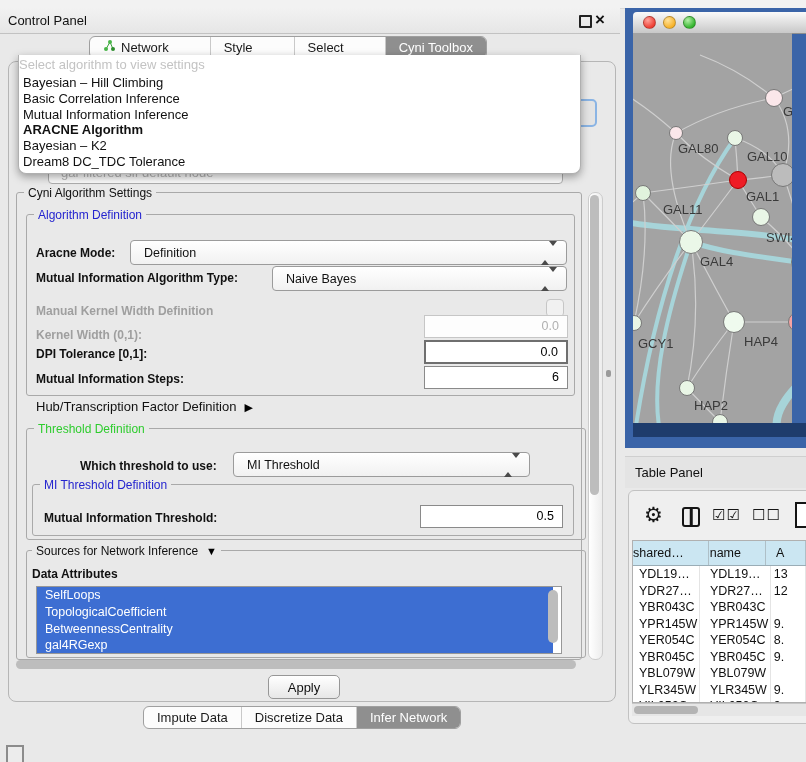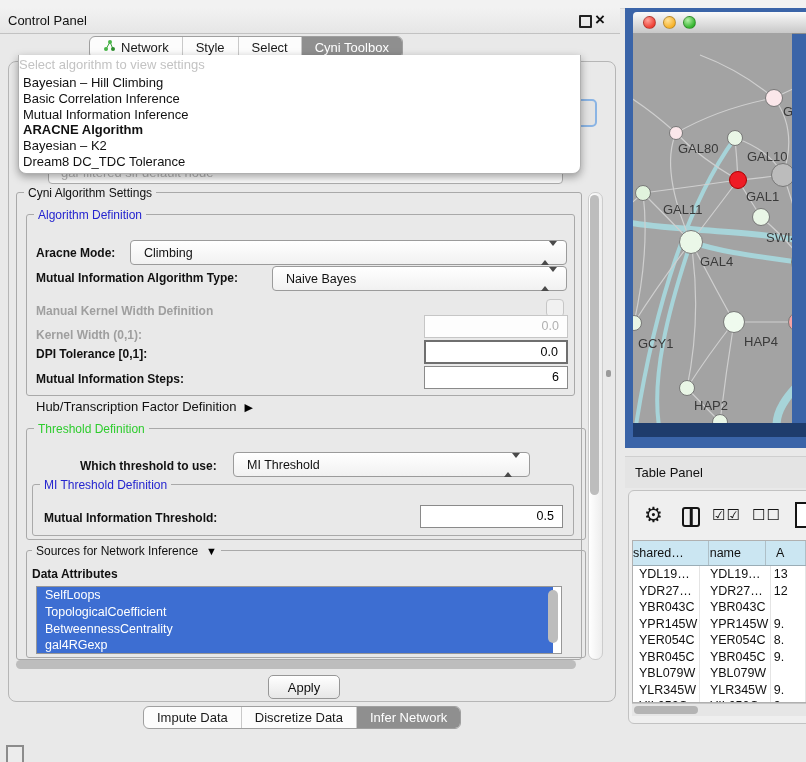--- a/index.html
+++ b/index.html
@@ -88,21 +88,21 @@
 <div class="screen">
 
   <div class="abs topstrip"></div>
 
   <div class="abs cp-titlebar">
     <span class="cp-title">Control Panel</span>
     <span class="float-ic"></span>
     <span class="close-ic">×</span>
   </div>
 
-  <div class="abs seg-tabs" style="left:89px;top:36px;">
+  <div class="abs seg-tabs" style="left:89px;top:36px;gap:28px;">
     <div class="seg">
       <span class="net-tab-ic">
         <svg width="13" height="12" viewBox="0 0 13 12">
             <line x1="3" y1="9" x2="7" y2="2" stroke="#3aa13a" stroke-width="1"></line>
             <line x1="7" y1="2" x2="10" y2="9" stroke="#3aa13a" stroke-width="1"></line>
             <circle cx="3" cy="9" r="2" fill="#49b649"></circle>
             <circle cx="7" cy="2" r="2" fill="#49b649"></circle>
             <circle cx="10" cy="9" r="2" fill="#2f8f2f"></circle>
           </svg>
       </span>
@@ -137,21 +137,21 @@
   </div>
 
   <div class="abs grp" style="left:16px;top:192px;width:564px;height:466px;"></div>
   <span class="grp-lab" style="left:24px;top:186px;">Cyni Algorithm Settings</span>
 
   <div class="abs grp" style="left:26px;top:214px;width:547px;height:180px;"></div>
   <span class="grp-lab blue" style="left:34px;top:208px;">Algorithm Definition</span>
 
   <span class="lbl" style="left:36px;top:246px;">Aracne Mode:</span>
   <div class="combo" style="left:130px;top:240px;width:437px;height:25px;">
-    <span>Climbing</span>
+    <span>Definition</span>
     <span class="stepper"><span class="tri-up"></span><span class="tri-dn"></span></span>
   </div>
 
   <span class="lbl" style="left:36px;top:271px;">Mutual Information Algorithm Type:</span>
   <div class="combo" style="left:272px;top:266px;width:295px;height:25px;">
     <span>Naive Bayes</span>
     <span class="stepper"><span class="tri-up"></span><span class="tri-dn"></span></span>
   </div>
 
   <span class="lbl dis" style="left:36px;top:304px;">Manual Kernel Width Definition</span>

